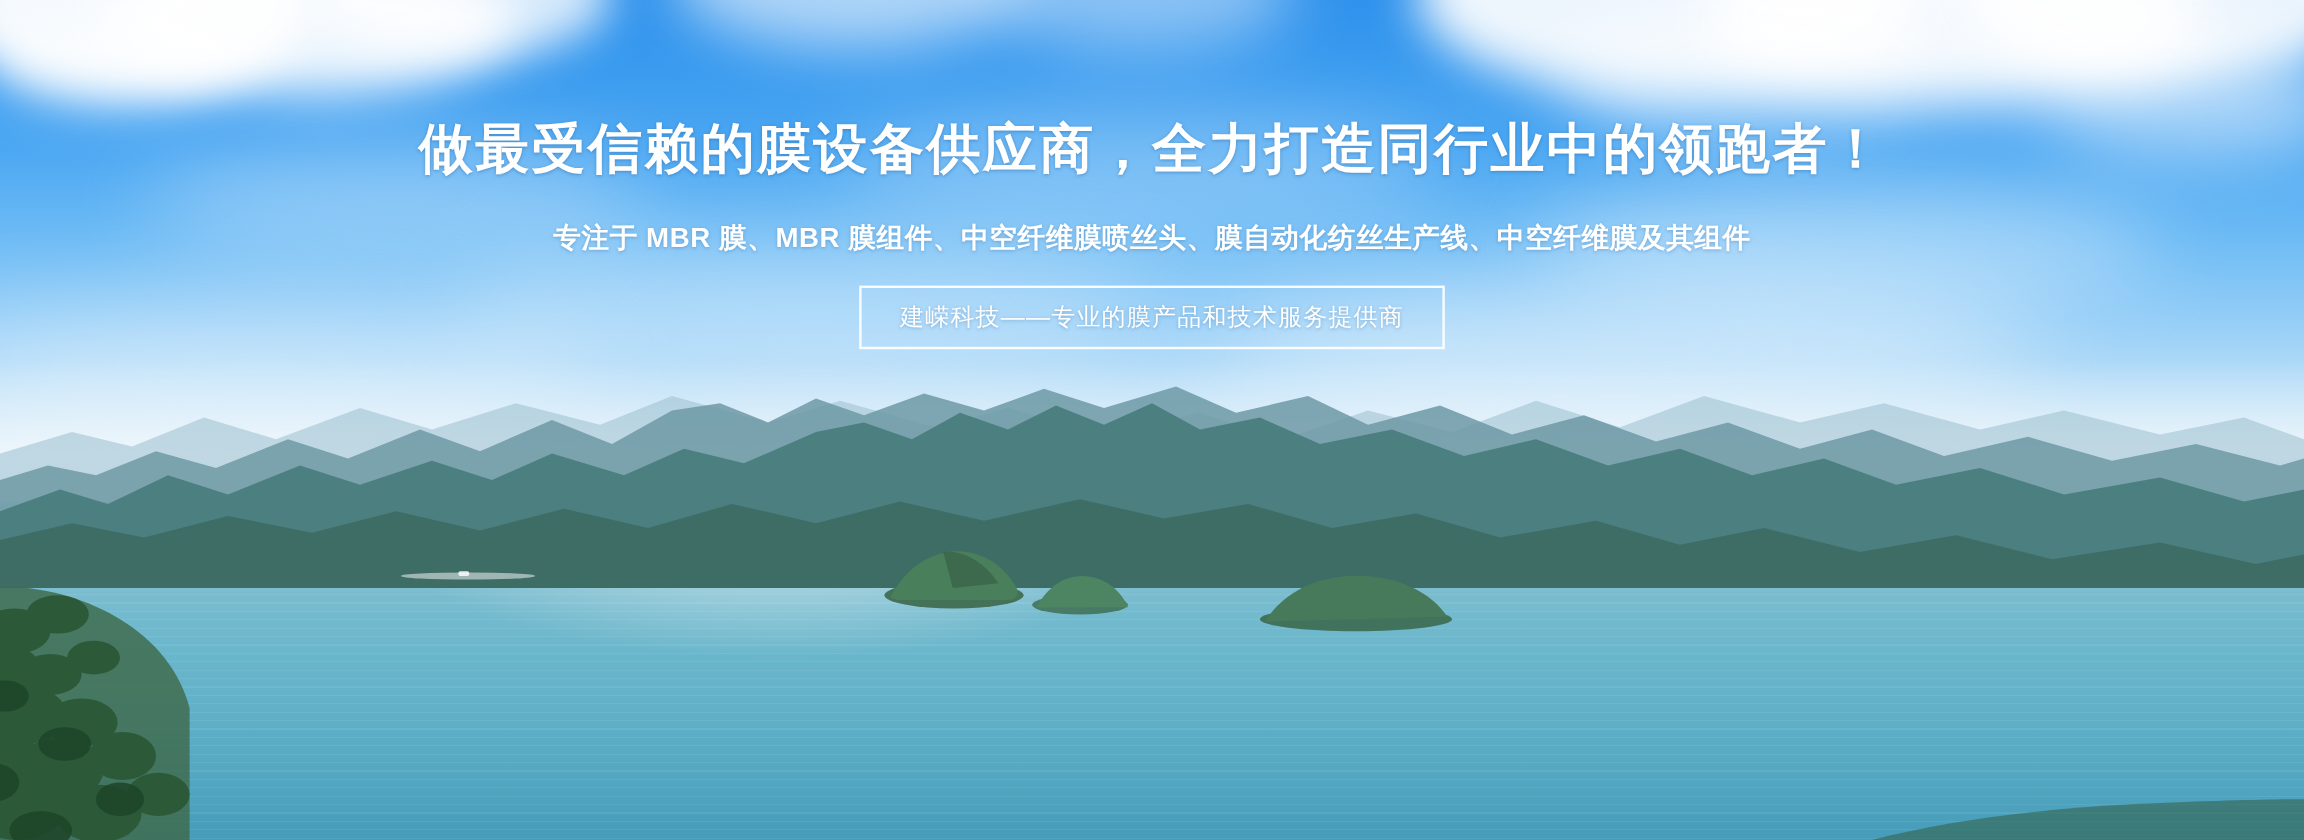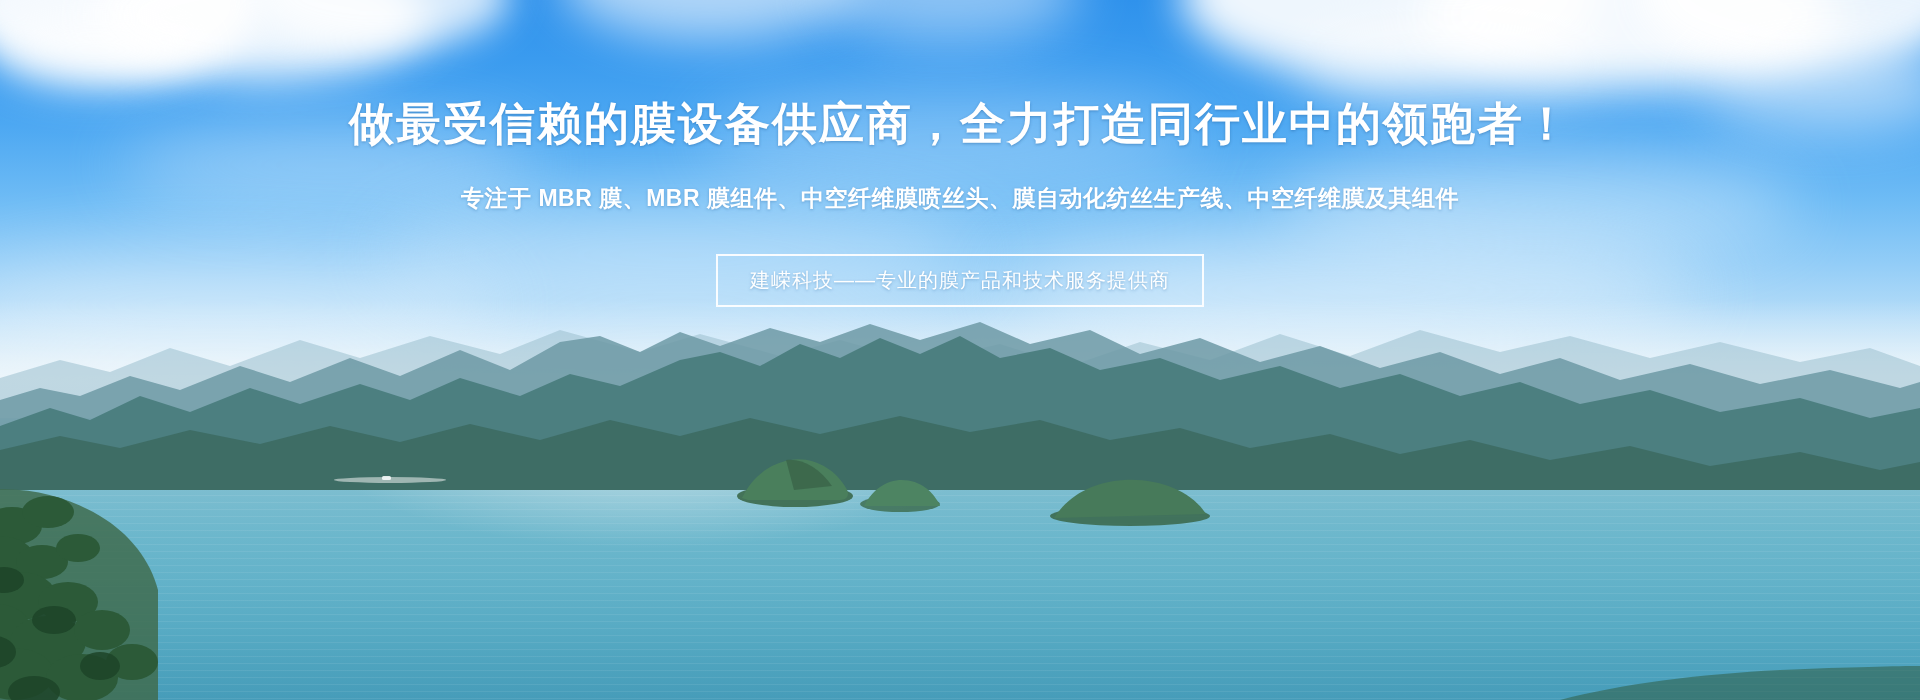--- a/index.html
+++ b/index.html
@@ -117,21 +117,21 @@
   .subtitle {
     margin-top:33px;
     font-size:23px;
     font-weight:bold;
     color:#ffffff;
     letter-spacing:.5px;
     white-space:nowrap;
     text-shadow:0 1px 3px rgba(30,90,150,.35);
   }
   .tagbox {
-    margin-top:40px;
+    margin-top:24px;
     border:2px solid rgba(255,255,255,.92);
     padding:11px 32px;
     font-size:20px;
     color:#ffffff;
     letter-spacing:1px;
     white-space:nowrap;
     text-shadow:0 1px 3px rgba(30,90,150,.35);
   }
 </style>
 </head>

